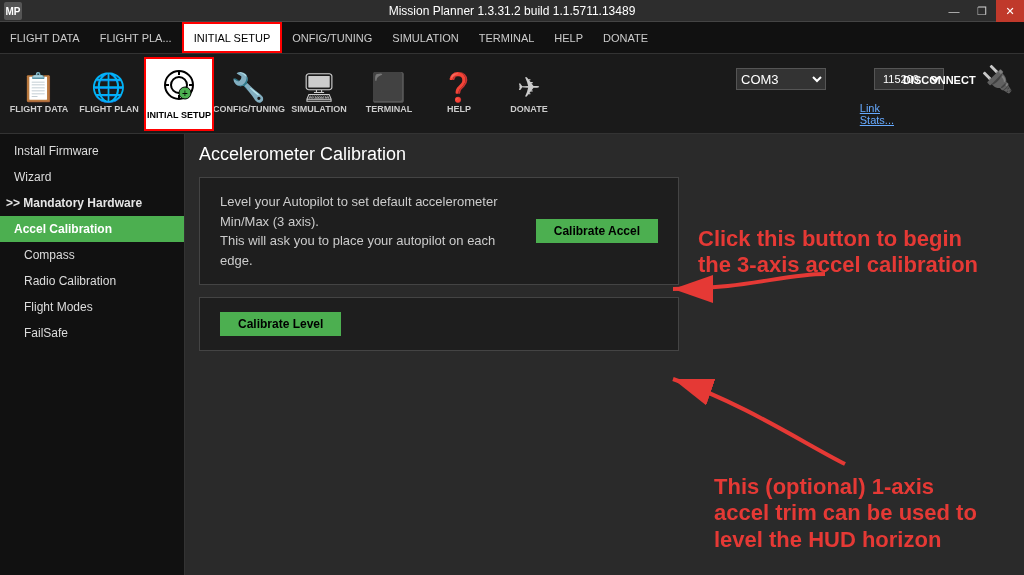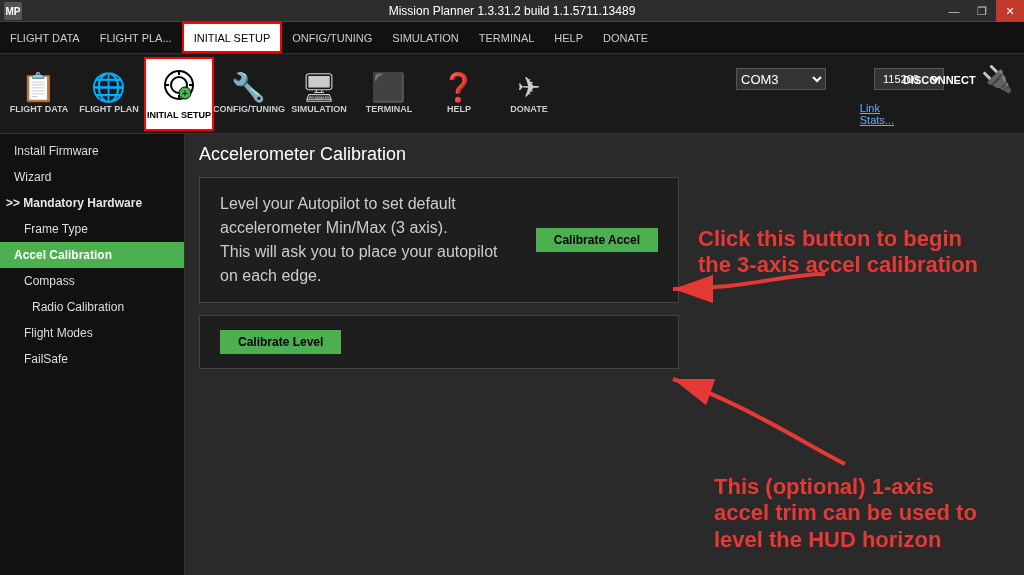--- a/index.html
+++ b/index.html
@@ -222,21 +222,21 @@
       border: 1px solid #444;
       padding: 14px 20px;
       margin-bottom: 12px;
       display: flex;
       align-items: center;
       gap: 30px;
       width: 480px;
     }
     .calib-text {
       color: #ccc;
-      font-size: 16px;
+      font-size: 13px;
       line-height: 1.5;
       flex: 1;
     }
     .calib-btn {
       background: #4caf50;
       color: #000;
       border: none;
       padding: 5px 18px;
       font-size: 12px;
       cursor: pointer;
@@ -353,27 +353,26 @@
     </div>
   </div>
 </div>
 
 <div id="main">
 
   <div id="sidebar">
     <div class="sidebar-item">Install Firmware</div>
     <div class="sidebar-item">Wizard</div>
     <div class="sidebar-item section-header">&gt;&gt; Mandatory Hardware</div>
-    <div class="sidebar-item" style="padding-left:24px;">Frame Type</div>
     <div class="sidebar-item active">
       <span>Accel Calibration</span>
       <span class="arrow-right">◀</span>
     </div>
     <div class="sidebar-item" style="padding-left:24px;">Compass</div>
-    <div class="sidebar-item" style="padding-left:32px;">Radio Calibration</div>
+    <div class="sidebar-item" style="padding-left:24px;">Radio Calibration</div>
     <div class="sidebar-item" style="padding-left:24px;">Flight Modes</div>
     <div class="sidebar-item" style="padding-left:24px;">FailSafe</div>
   </div>
 
   <div id="content">
     <div id="content-title">Accelerometer Calibration</div>
 
     <div class="calib-box">
       <div class="calib-text">
         <div>Level your Autopilot to set default accelerometer Min/Max (3 axis).</div>

